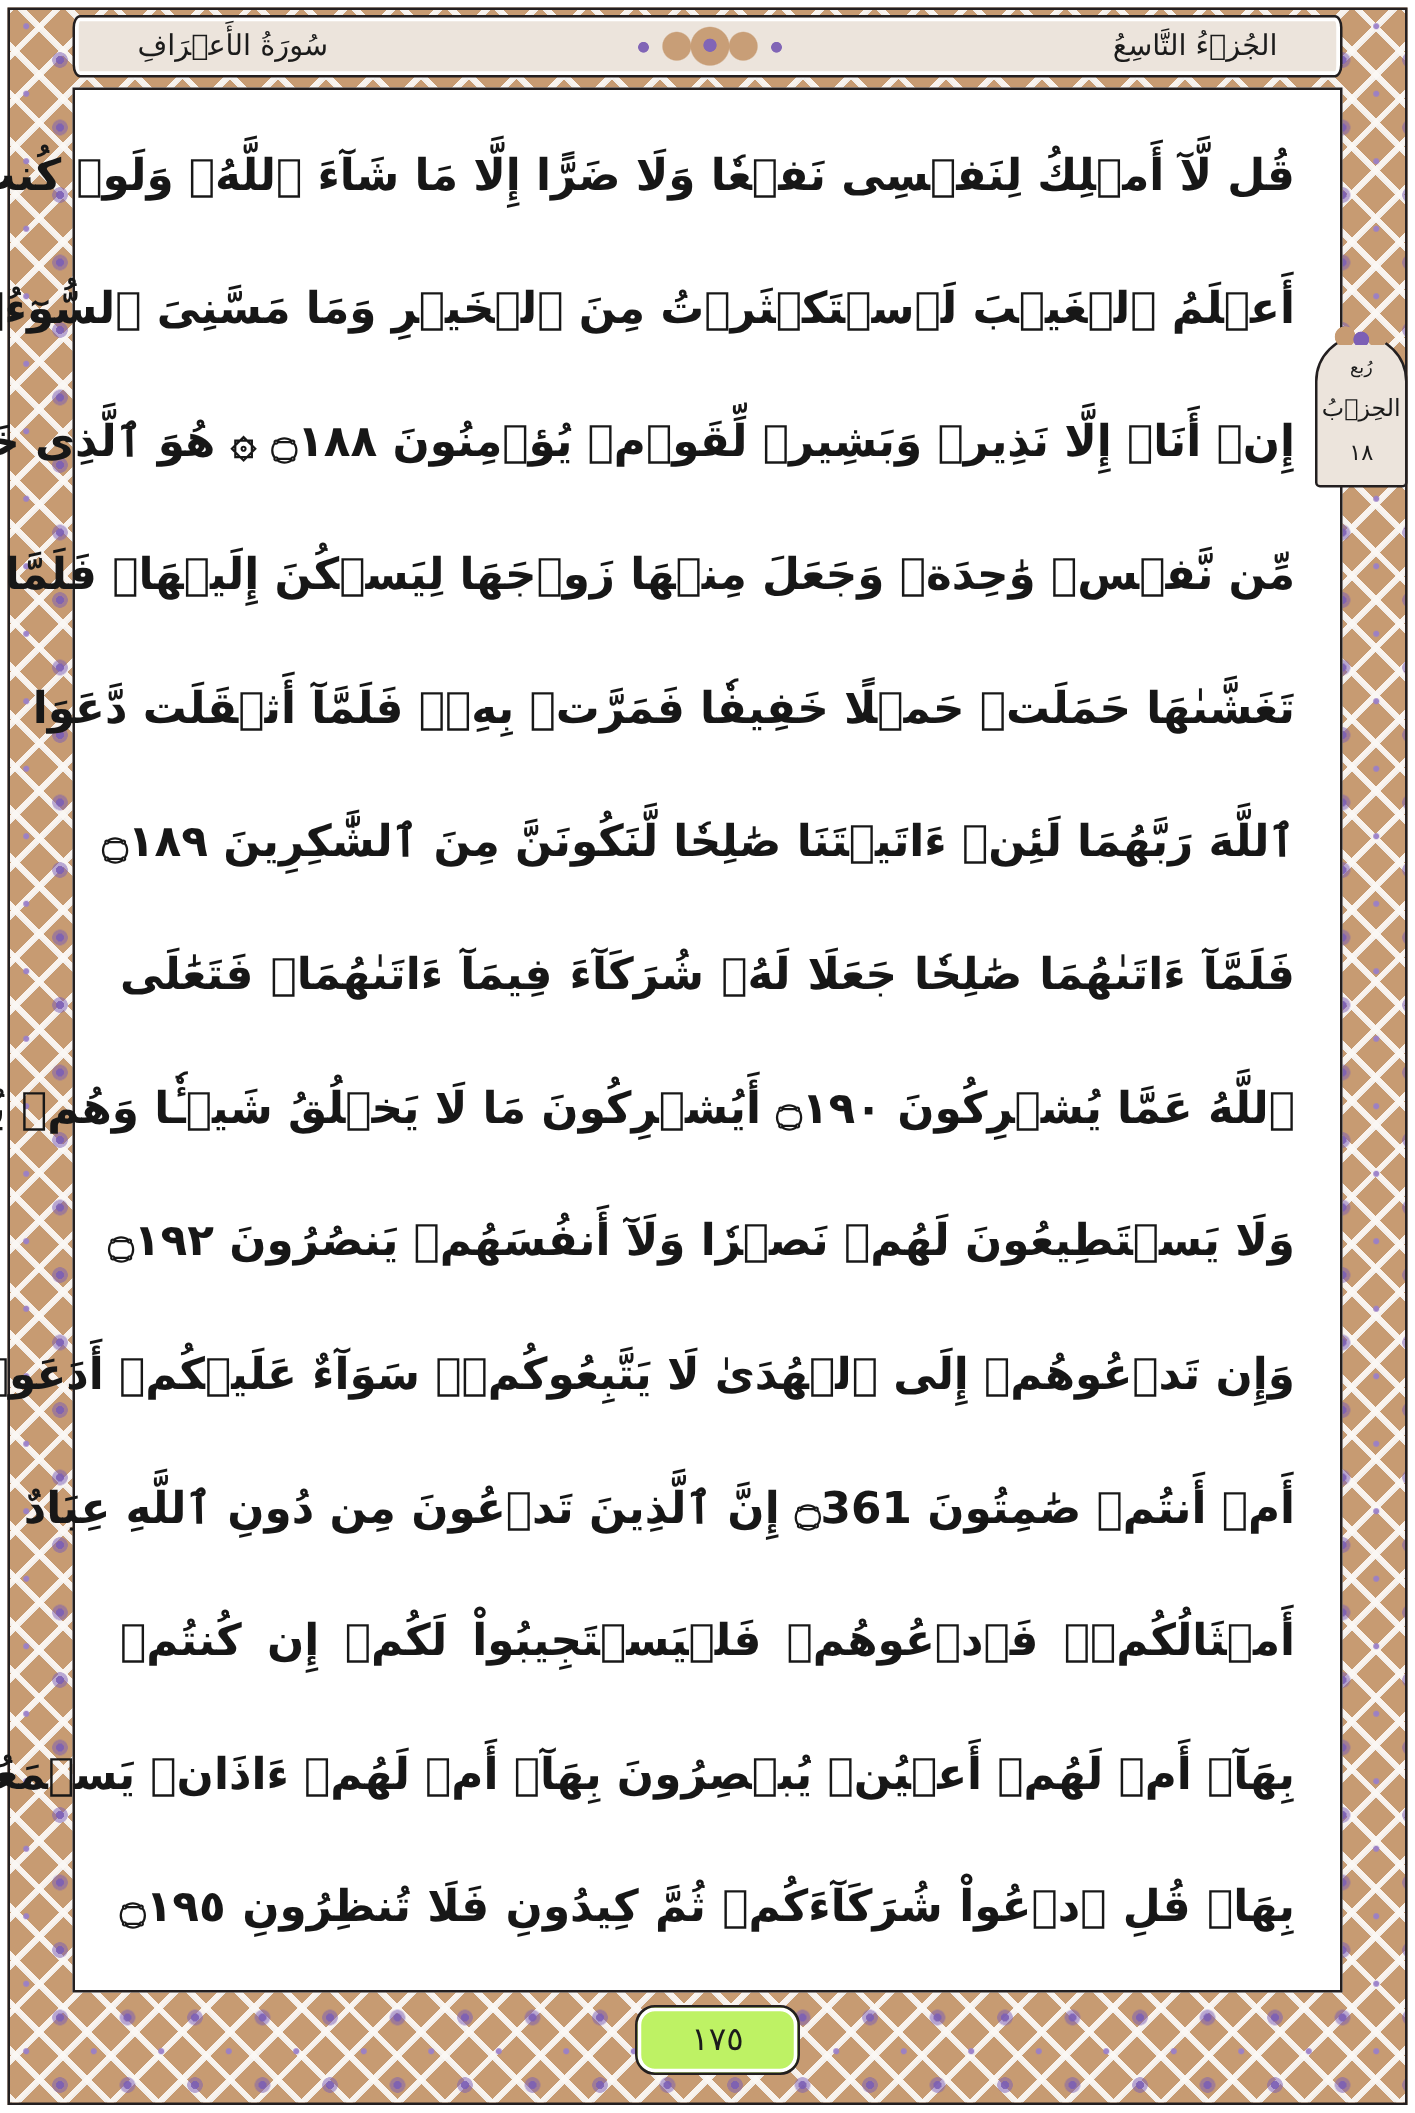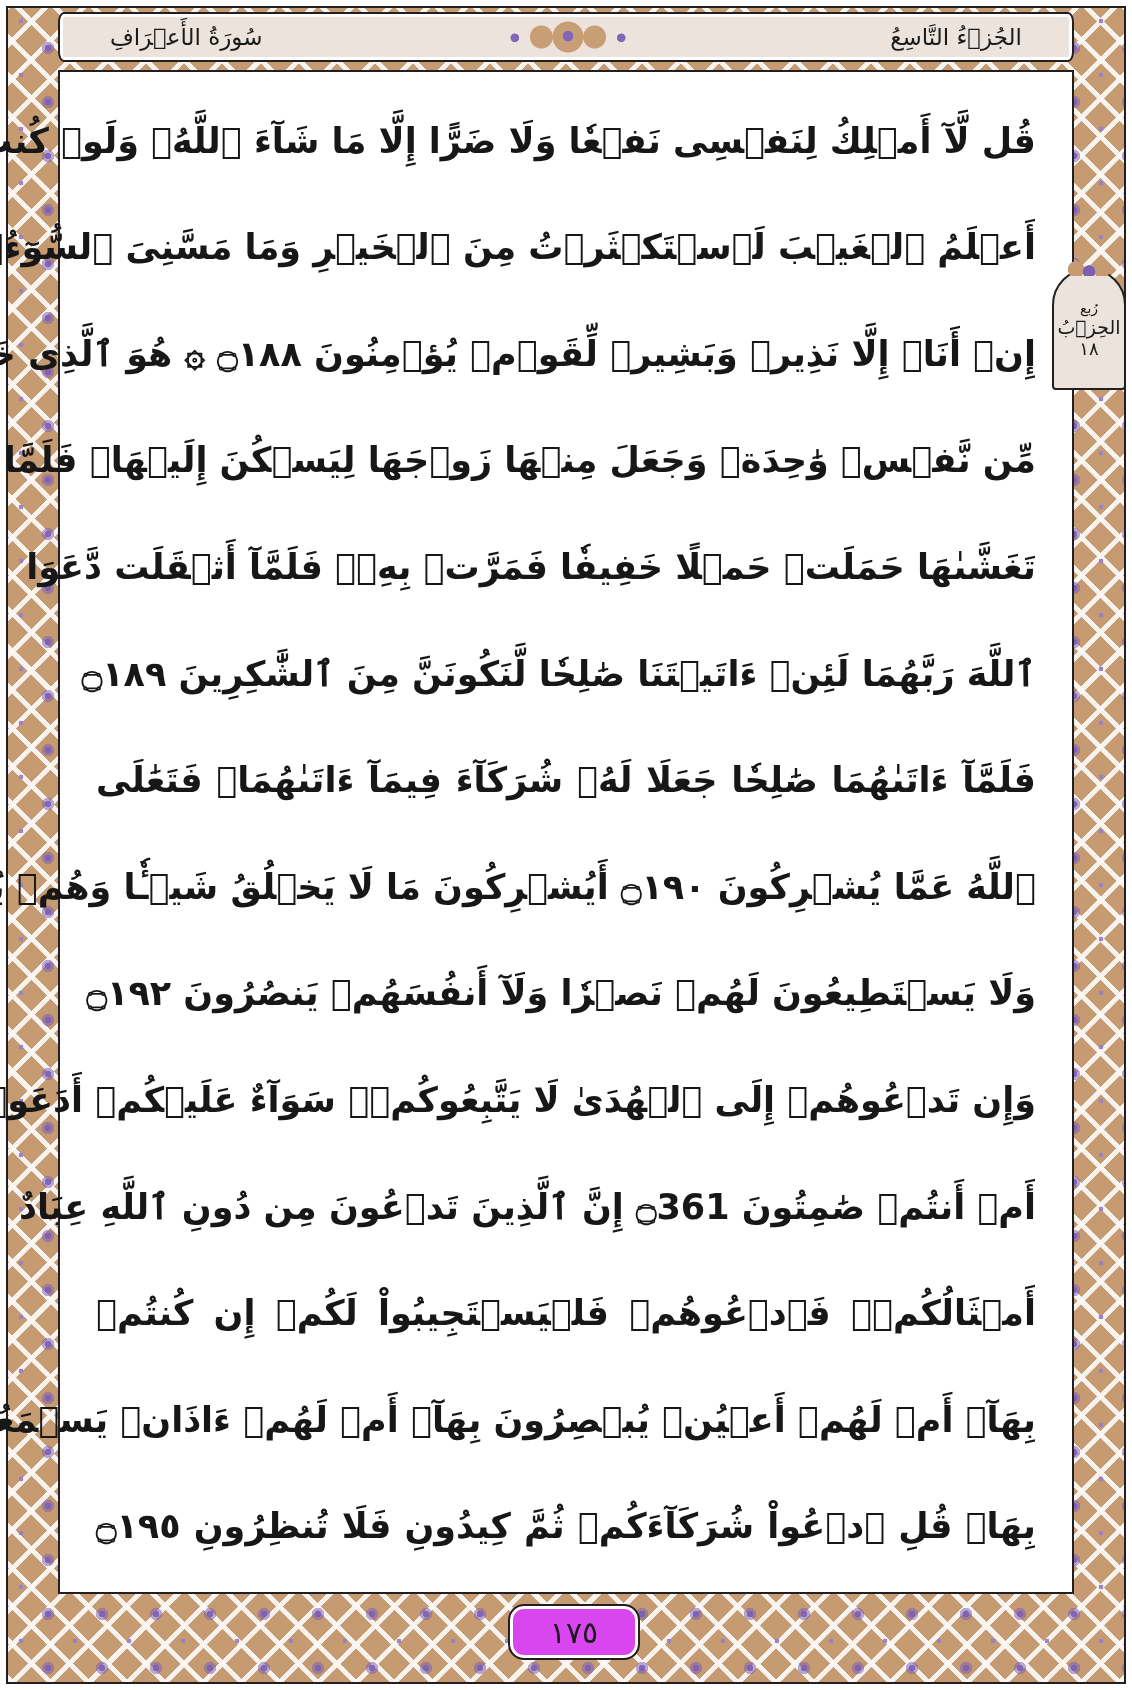--- a/index.html
+++ b/index.html
@@ -125,29 +125,29 @@
     left: 0; right: 0; bottom: 26px;
     height: 64px;
     z-index: 6;
     display: flex;
     align-items: center;
     justify-content: center;
   }
   .page-number-plate {
     min-width: 132px;
     height: 56px;
-    background: #d946ef;
+    background: #bef264;
     border: 2px solid #231f20;
     border-radius: 16px;
     box-shadow: inset 0 0 0 3px #ffffff;
     display: flex;
     align-items: center;
     justify-content: center;
     font-family: "DejaVu Sans", "Liberation Sans", sans-serif;
-    font-size: 30px;
+    font-size: 26px;
     color: #1b1b1b;
     direction: rtl;
     letter-spacing: 2px;
     margin-left: 16px;
   }
 
   
   .text-area {
     position: absolute;
     left: 78px; right: 78px; top: 90px; bottom: 116px;
@@ -184,21 +184,21 @@
     width: 74px;
     height: 122px;
     background: #ece4dc;
     border: 2px solid #231f20;
     border-radius: 37px 37px 4px 4px;
     z-index: 7;
     display: flex;
     flex-direction: column;
     align-items: center;
     justify-content: center;
-    gap: 0;
+    gap: 14px;
     font-family: "DejaVu Sans", "Liberation Sans", sans-serif;
     color: #1b1b1b;
     direction: rtl;
   }
   .hizb-rub   { font-size: 14px; }
   .hizb-word  { font-size: 19px; }
   .hizb-num   { font-size: 18px; letter-spacing: 1px; }
 
   
   .hizb-cap {

